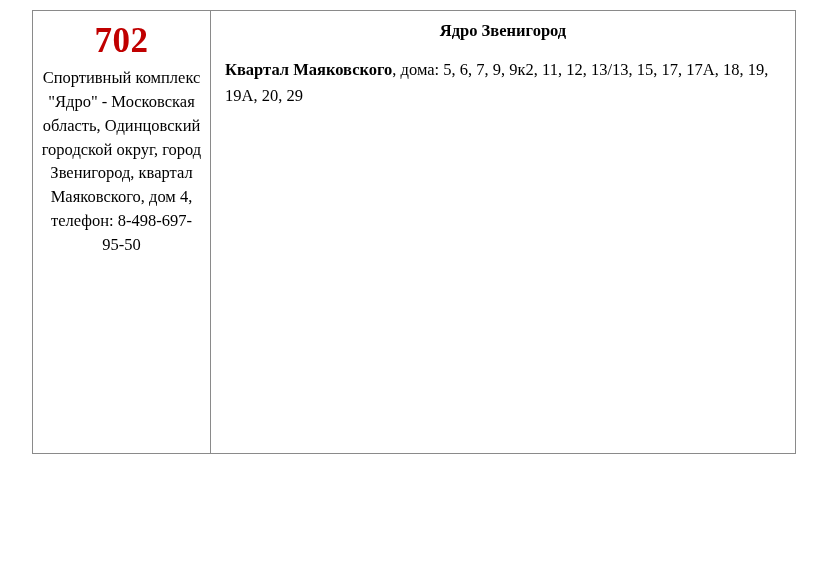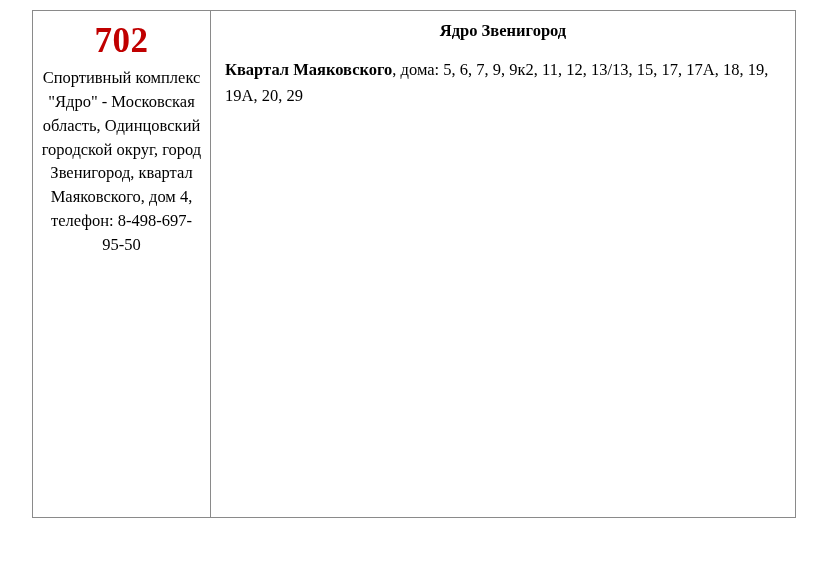--- a/index.html
+++ b/index.html
@@ -17,21 +17,21 @@
     width: 828px;
     height: 586px;
     background: #ffffff;
     box-sizing: border-box;
   }
   .table {
     position: absolute;
     left: 32px;
     top: 10px;
     width: 764px;
-    height: 508px;
+    height: 444px;
     border: 1px solid #8a8a8a;
     box-sizing: border-box;
     display: flex;
     background: #ffffff;
   }
   .cell-left {
     width: 178px;
     border-right: 1px solid #8a8a8a;
     box-sizing: border-box;
     padding: 12px 8px 8px 8px;

